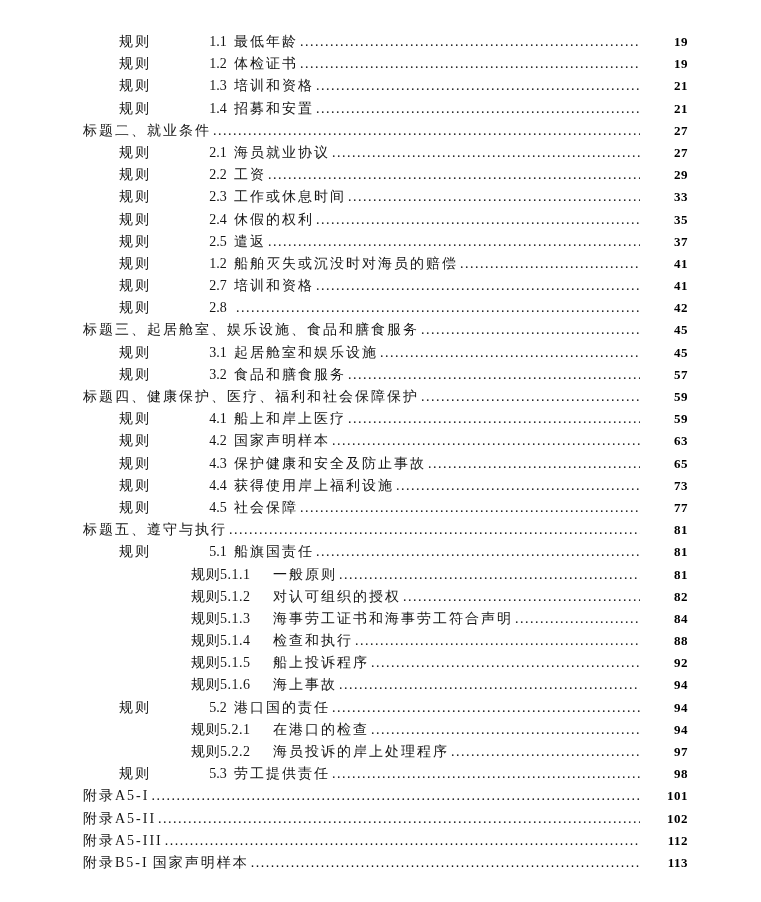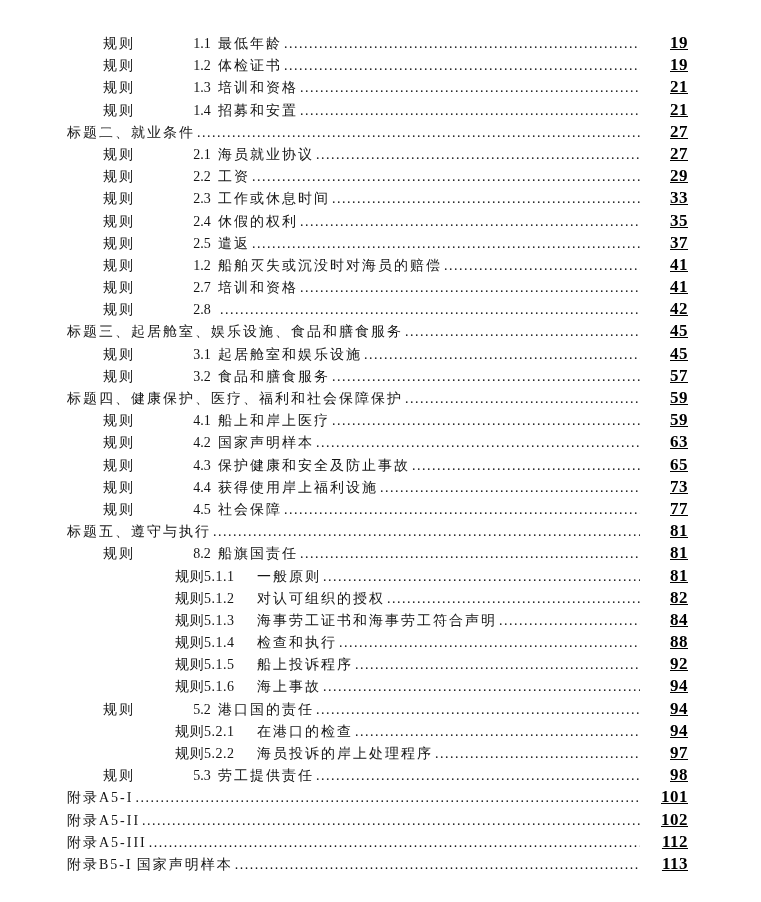--- a/index.html
+++ b/index.html
@@ -4,21 +4,21 @@
 <style>
   html, body { margin: 0; padding: 0; background: #ffffff; }
   .page {
     position: relative;
     width: 761px;
     height: 902px;
     background: #ffffff;
     overflow: hidden;
     font-family: "Liberation Serif", "DejaVu Serif", serif;
   }
-  .toc { padding-top: 33px; }
+  .toc { padding-top: 33px; padding-left: 16px; }
   .row {
     display: flex;
     align-items: baseline;
     height: 22.2px;
     font-size: 14px;
     color: #141414;
     padding-right: 73px;
     white-space: nowrap;
   }
   .lvl-heading { padding-left: 67px; }
@@ -38,24 +38,23 @@
     color: #141414;
   }
   .dots::after {
     content: "................................................................................................................................................................";
   }
   .page-num {
     flex: none;
     width: 48px;
     text-align: right;
     font-weight: 700;
-    font-size: 17px;
+    font-size: 13px;
     letter-spacing: 0.5px;
     color: #000000;
-    text-decoration: underline;
   }
 </style>
 </head>
 <body>
 
 <div class="page">
   <div class="toc" id="toc">
       <div class="row lvl-rule">
         <span class="col-rule">规则</span>
         <span class="col-num">1.1</span>
@@ -203,21 +202,21 @@
         <span class="dots"></span>
         <span class="page-num">77</span>
       </div>
       <div class="row lvl-heading">
         <span class="title">标题五、遵守与执行</span>
         <span class="dots"></span>
         <span class="page-num">81</span>
       </div>
       <div class="row lvl-rule">
         <span class="col-rule">规则</span>
-        <span class="col-num">8.2</span>
+        <span class="col-num">5.1</span>
         <span class="title">船旗国责任</span>
         <span class="dots"></span>
         <span class="page-num">81</span>
       </div>
       <div class="row lvl-subrule">
         <span class="col-sub">规则5.1.1</span>
         <span class="title">一般原则</span>
         <span class="dots"></span>
         <span class="page-num">81</span>
       </div>

